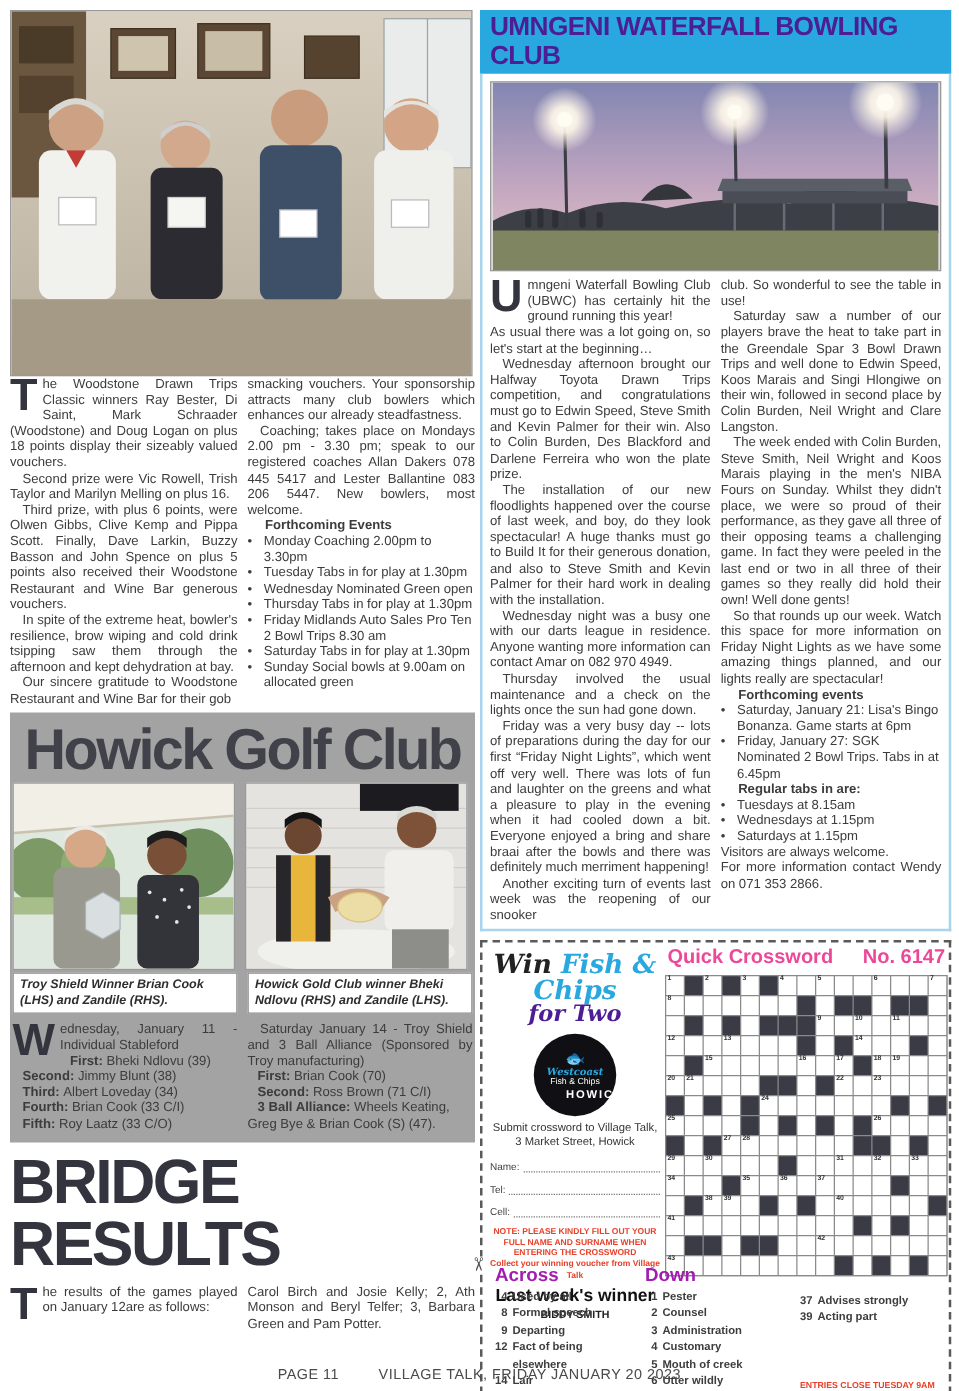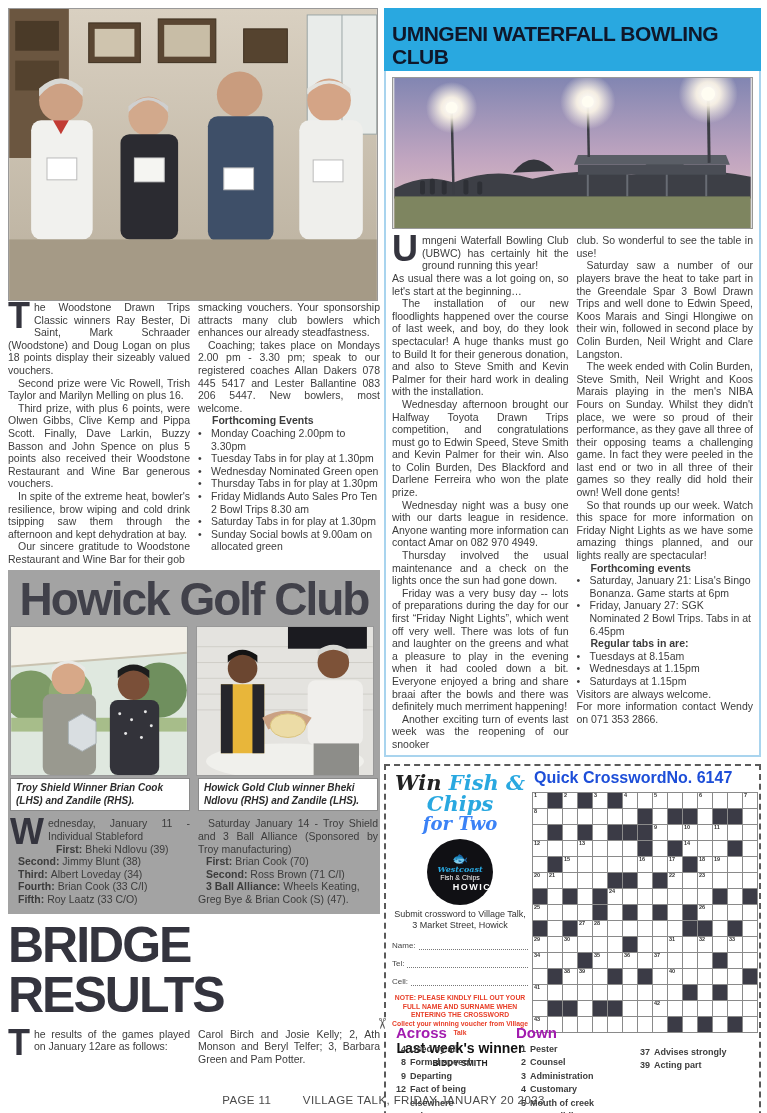--- a/index.html
+++ b/index.html
@@ -30,40 +30,40 @@
   
   .photo{display:block;border:1px solid #999;background:#ddd;}
   
   .golf-panel{background:#a3a3a3;margin-top:5px;padding:0 0 8px 0;}
   .golf-photos{display:flex;gap:8px;padding:0 2px;}
   .golf-caps{display:flex;gap:8px;padding:2px 2px;}
   .capbox{flex:1;background:#fff;border:1px solid #8a8a8a;font-size:10px;font-weight:bold;
           font-style:italic;padding:3px 5px;color:#2e2e2e;line-height:1.25;}
   .golf-panel .twocol{padding:4px 2px 0 2px;}
   
-  .um-header{background:var(--accent);color:#0f172a;font-weight:bold;font-size:21px;
-             letter-spacing:-0.5px;padding:14px 8px 3px 8px;line-height:1.1;}
+  .um-header{background:var(--accent);color:#4c1d95;font-weight:bold;font-size:21px;
+             letter-spacing:-0.5px;padding:2px 8px 3px 8px;line-height:1.1;}
   .umngeni-box{border:2px solid #a9d4ee;border-top:none;padding:6px 6px 4px 6px;}
   .umngeni-box .twocol{margin-top:5px;}
   
   .cw-box{position:relative;margin-top:7px;height:512px;border:2px dashed #5a5a5a;background:#fff;}
   .cw-titlerow{position:absolute;left:148px;top:3px;width:222px;display:flex;
-               font-weight:bold;font-size:16px;color:#1d4ed8;}
+               justify-content:space-between;font-weight:bold;font-size:16px;color:#ec4899;}
   .cw-grid{position:absolute;left:146px;top:26px;display:grid;
            grid-template-columns:repeat(15,14px);grid-auto-rows:15px;gap:1px;
            background:#8a8a8a;border:1px solid #8a8a8a;}
   .cw-cell{position:relative;background:#fff;}
   .cw-cell.blk{background:var(--dark);}
   .cw-cell .num{position:absolute;left:1px;top:0;font-size:5.5px;font-weight:bold;color:#333;line-height:1;}
   
   .cw-ad{position:absolute;left:6px;top:6px;width:136px;text-align:center;}
   .script{font-family:"DejaVu Serif",serif;font-style:italic;font-weight:bold;}
   .win-line{font-size:21px;color:#222;line-height:1;}
   .win-line .cy{color:var(--accent);}
-  .fortwo{font-size:18px;color:#3b82f6;line-height:1.15;}
+  .fortwo{font-size:18px;color:#4c1d95;line-height:1.15;}
   .logo-circle{width:66px;height:66px;border-radius:50%;background:#101014;margin:5px auto 4px auto;
                display:flex;flex-direction:column;align-items:center;justify-content:center;color:#fff;}
   .logo-fish{line-height:1;font-size:13px;color:var(--accent);}
   .logo-brand{font-family:"DejaVu Serif",serif;font-style:italic;font-size:8px;color:var(--accent);line-height:1.1;font-weight:bold;}
   .logo-line{font-size:7px;line-height:1.2;}
   .logo-town{font-size:9px;font-weight:bold;letter-spacing:1.5px;line-height:1.2;padding-left:32px;}
   .submit{font-size:9px;color:#333;line-height:1.25;}
   .field{display:flex;align-items:flex-end;font-size:8px;color:#444;margin-top:9px;}
   .field .lbl{flex:none;padding-right:3px;}
   .field .line{flex:1;border-bottom:1.5px dotted #777;height:8px;}
@@ -310,22 +310,22 @@
           <rect x="48" y="104" width="5" height="14" rx="2"></rect>
             <rect x="70" y="103" width="5" height="15" rx="2"></rect>
           <rect x="84" y="105" width="5" height="13" rx="2"></rect>
         </g>
       </svg>
 
       <div class="twocol">
         <div class="acol">
             <p class="para first"><span class="dropcap">U</span>mngeni Waterfall Bowling Club (UBWC) has certainly hit the ground running this year!</p>
             <p class="para flush">As usual there was a lot going on, so let's start at the beginning…</p>
+            <p class="para">Wednesday afternoon brought our Halfway Toyota Drawn Trips competition, and congratulations must go to Edwin Speed, Steve Smith and Kevin Palmer for their win. Also to Colin Burden, Des Blackford and Darlene Ferreira who won the plate prize.</p>
             <p class="para">The installation of our new floodlights happened over the course of last week, and boy, do they look spectacular! A huge thanks must go to Build It for their generous donation, and also to Steve Smith and Kevin Palmer for their hard work in dealing with the installation.</p>
-            <p class="para">Wednesday afternoon brought our Halfway Toyota Drawn Trips competition, and congratulations must go to Edwin Speed, Steve Smith and Kevin Palmer for their win. Also to Colin Burden, Des Blackford and Darlene Ferreira who won the plate prize.</p>
             <p class="para">Wednesday night was a busy one with our darts league in residence. Anyone wanting more information can contact Amar on 082 970 4949.</p>
             <p class="para">Thursday involved the usual maintenance and a check on the lights once the sun had gone down.</p>
             <p class="para">Friday was a very busy day -- lots of preparations during the day for our first “Friday Night Lights”, which went off very well. There was lots of fun and laughter on the greens and what a pleasure to play in the evening when it had cooled down a bit. Everyone enjoyed a bring and share braai after the bowls and there was definitely much merriment happening!</p>
             <p class="para">Another exciting turn of events last week was the reopening of our snooker</p>
           </div>
         <div class="acol">
             <p class="para flush">club. So wonderful to see the table in use!</p>
             <p class="para">Saturday saw a number of our players brave the heat to take part in the Greendale Spar 3 Bowl Drawn Trips and well done to Edwin Speed, Koos Marais and Singi Hlongiwe on their win, followed in second place by Colin Burden, Neil Wright and Clare Langston.</p>
             <p class="para">The week ended with Colin Burden, Steve Smith, Neil Wright and Koos Marais playing in the men's NIBA Fours on Sunday. Whilst they didn't place, we were so proud of their performance, as they gave all three of their opposing teams a challenging game. In fact they were peeled in the last end or two in all three of their games so they really did hold their own! Well done gents!</p>
             <p class="para">So that rounds up our week. Watch this space for more information on Friday Night Lights as we have some amazing things planned, and our lights really are spectacular!</p>

